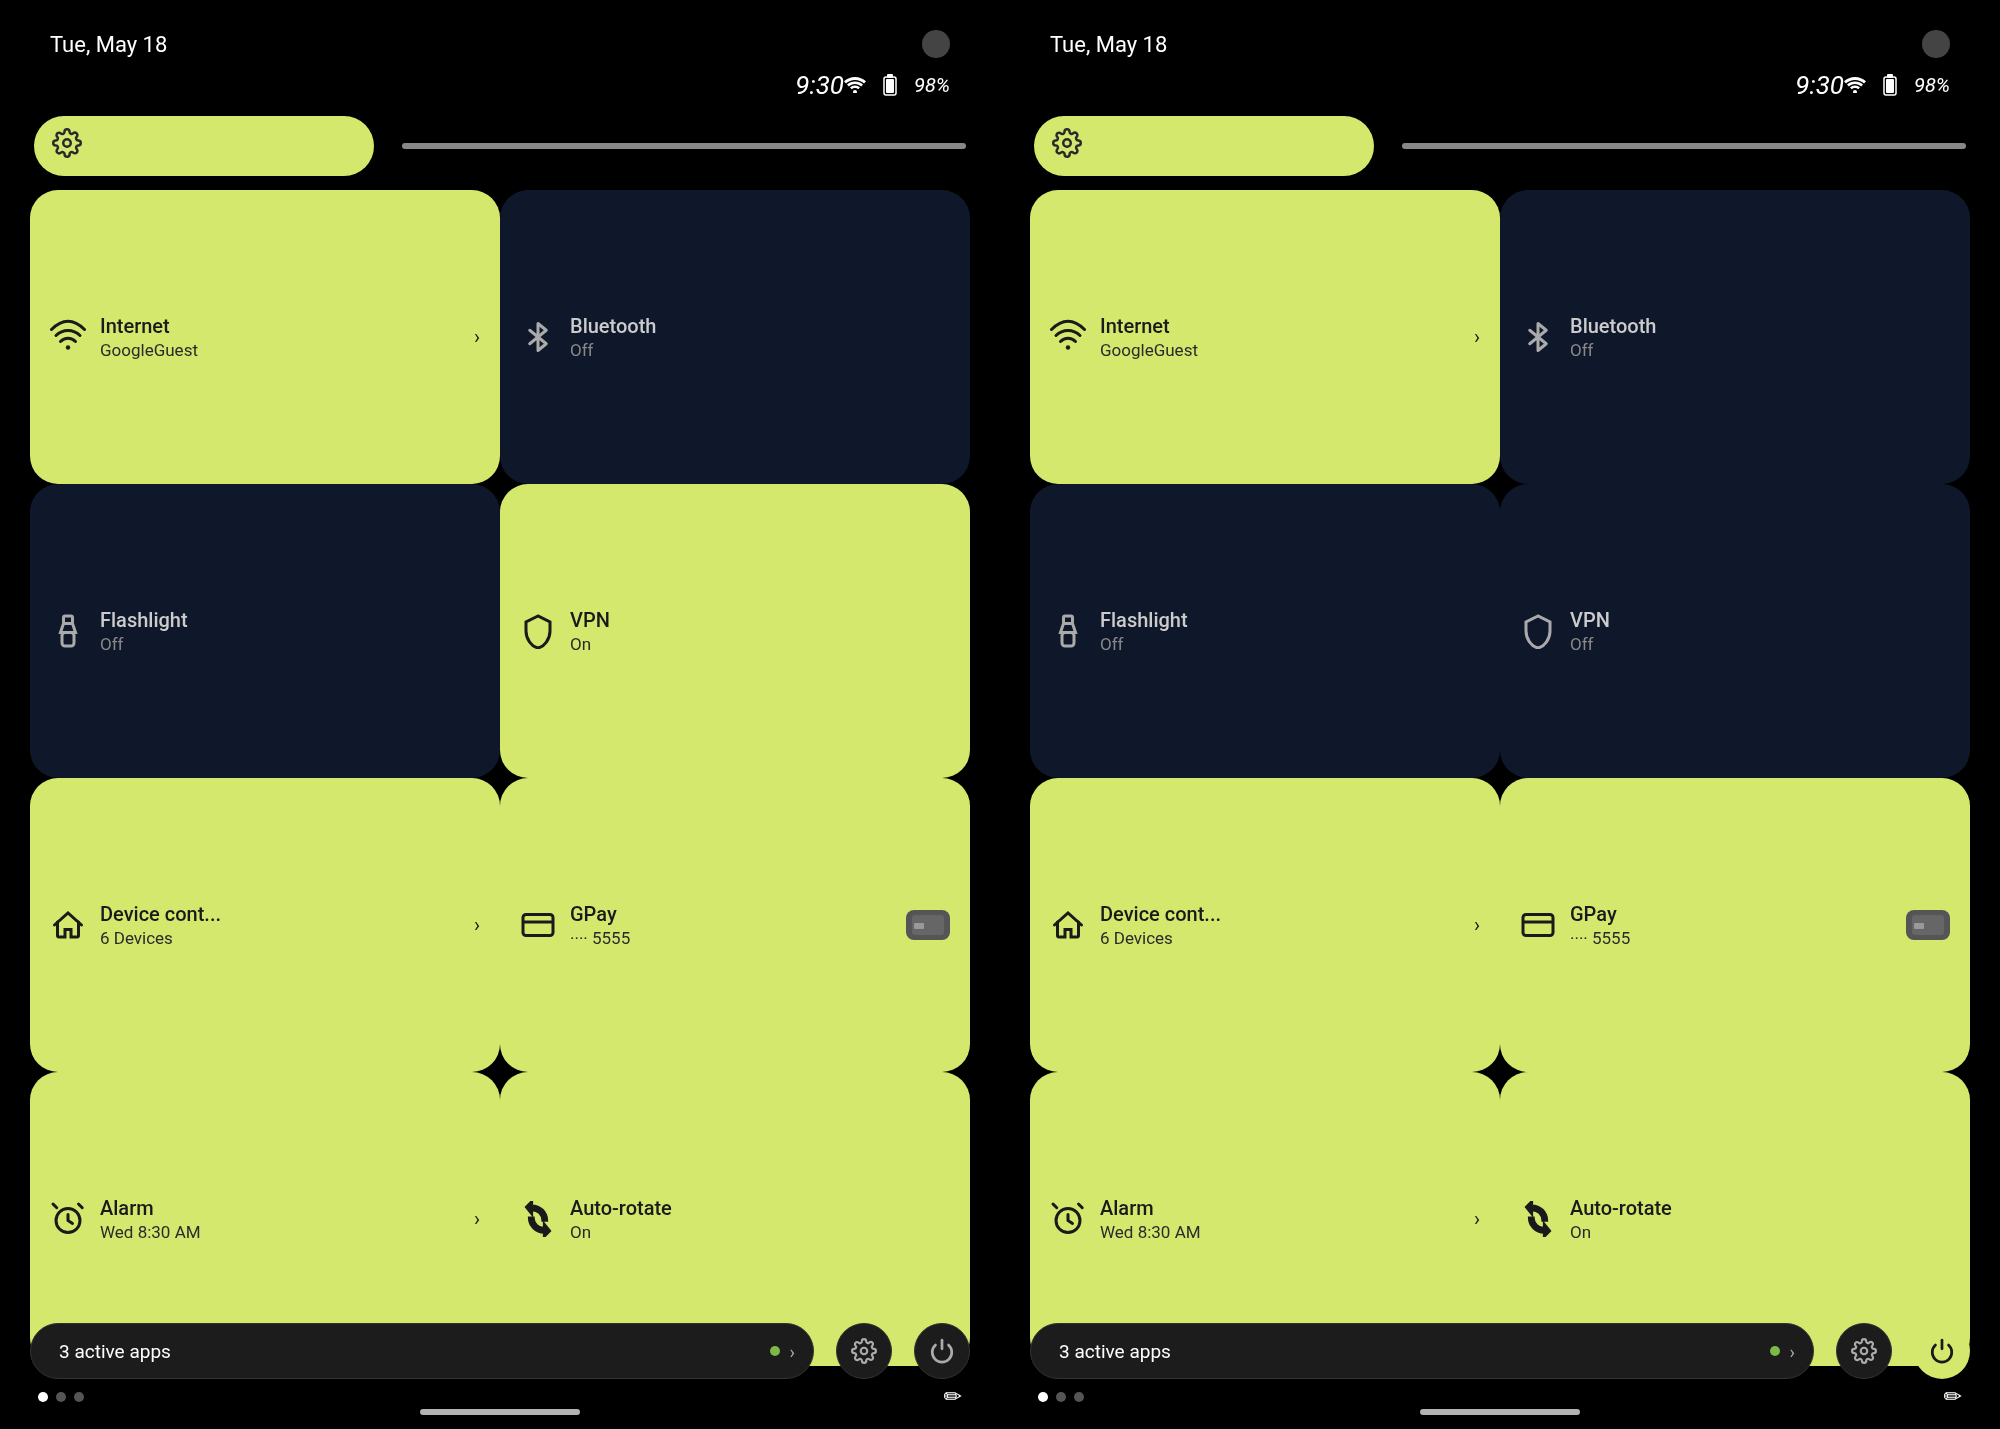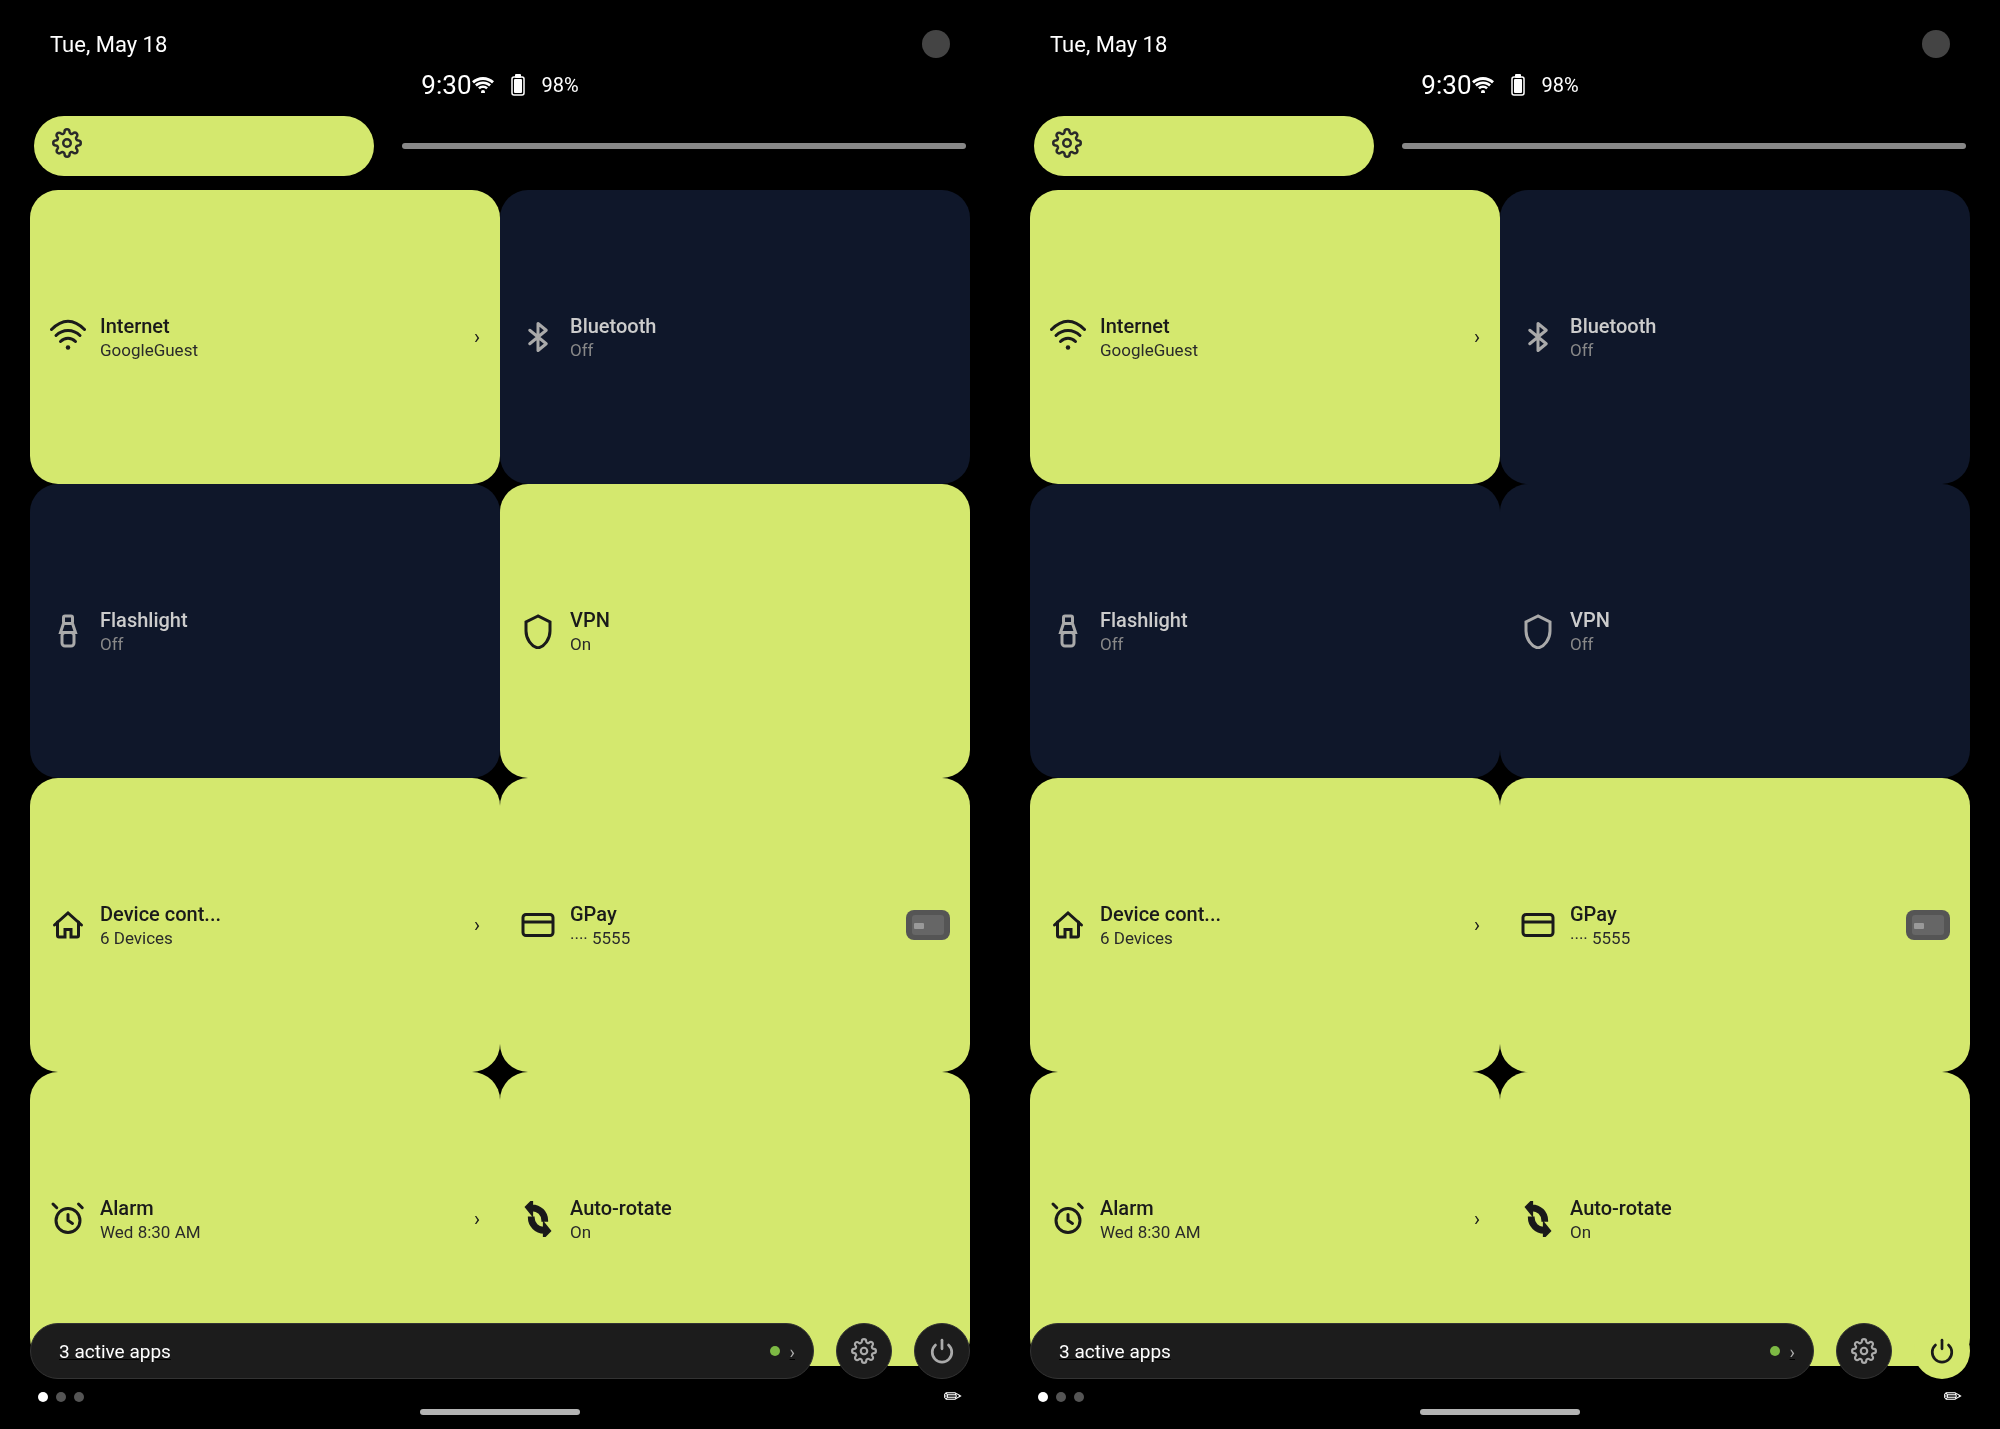--- a/index.html
+++ b/index.html
@@ -34,23 +34,24 @@
       margin-bottom: 8px;
     }
     .status-camera {
       width: 28px;
       height: 28px;
       background: #444;
       border-radius: 50%;
     }
     .status-bar2 {
       display: flex;
-      justify-content: center;
+      justify-content: flex-end;
       align-items: center;
       padding: 4px 20px 16px 20px;
+      font-style: italic;
     }
     .status-icons {
       display: flex;
       align-items: center;
       gap: 17px;
       color: #fff;
       font-size: 22px;
     }
 
     
@@ -161,21 +162,20 @@
 
     
     .bottom-bar {
       position: absolute;
       bottom: 50px;
       left: 30px;
       right: 30px;
       display: flex;
       align-items: center;
       gap: 22px;
-      text-decoration: underline;
     }
     .active-apps-pill {
       flex: 1;
       background: #1c1c1c;
       border-radius: 50px;
       height: 56px;
       display: flex;
       align-items: center;
       padding: 0 18px;
       gap: 10px;

